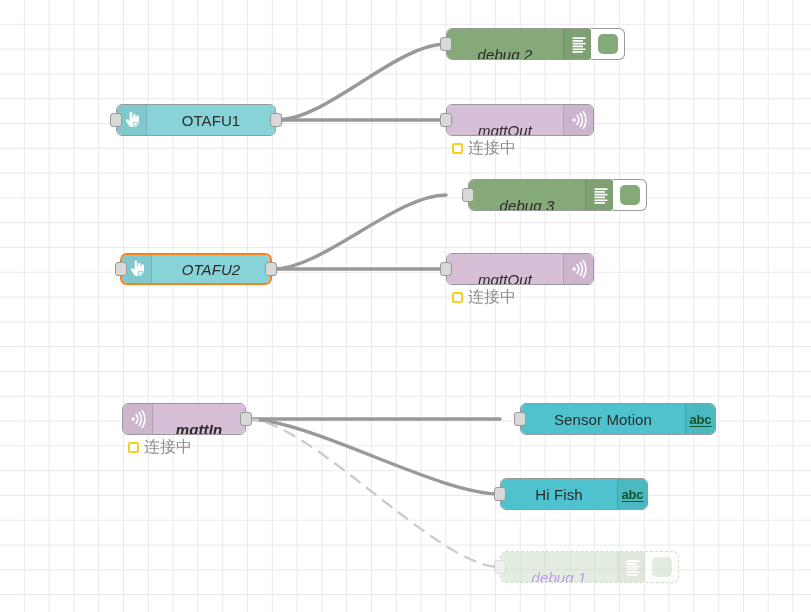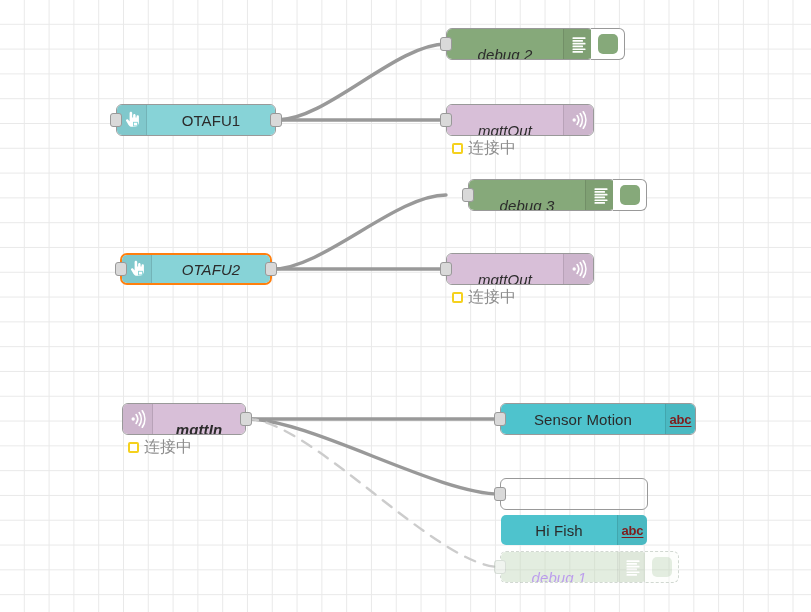--- a/index.html
+++ b/index.html
@@ -143,21 +143,21 @@
     border: 2.5px solid #f5d11e;
     border-radius: 2px;
     background: #ffffff;
     flex: 0 0 auto;
   }
 
   
   .glyph { display: block; }
   .abc {
     font-size: 13px;
-    color: #7f1d1d;
+    color: #14532d;
     font-weight: 700;
     text-decoration: underline;
     text-underline-offset: 2px;
     letter-spacing: -0.2px;
   }
   .node.ghost .node-label { color: #6d28d9; }
 </style>
 </head>
 <body>
 
@@ -285,31 +285,31 @@
             </svg>
           </div>
           <div class="node-label italic">mqttIn</div>
         </div>
         <div class="port out"></div>
       </div>
       <div class="status" style="left: 128px; top: 437px;">
         <span class="status-dot"></span>
         <span>连接中</span>
       </div>
-      <div class="node" style="left: 500px; top: 403px; width: 196px;">
+      <div class="node" style="left: 520px; top: 403px; width: 196px;">
         <div class="node-body" style="background: rgb(78, 195, 205);">
           <div class="node-label">Sensor Motion</div>
           <div class="icon-cell right">
             <span class="abc">abc</span>
           </div>
         </div>
         <div class="port in"></div>
       </div>
       <div class="node" style="left: 500px; top: 478px; width: 148px;">
-        <div class="node-body" style="background: rgb(78, 195, 205); margin-top: 36px;">
+        <div class="node-body" style="background: rgb(78, 195, 205);">
           <div class="node-label">Hi Fish</div>
           <div class="icon-cell right">
             <span class="abc">abc</span>
           </div>
         </div>
         <div class="port in"></div>
       </div>
       <div class="node ghost" style="left: 500px; top: 551px; width: 148px;">
         <div class="node-body" style="background: rgb(195, 217, 187);">
           <div class="node-label italic">debug 1</div>

